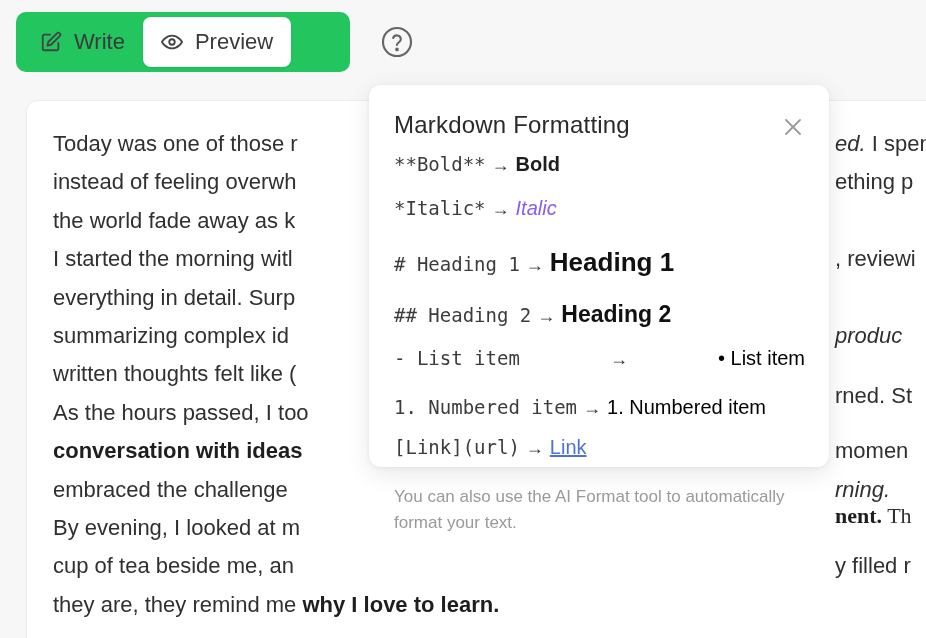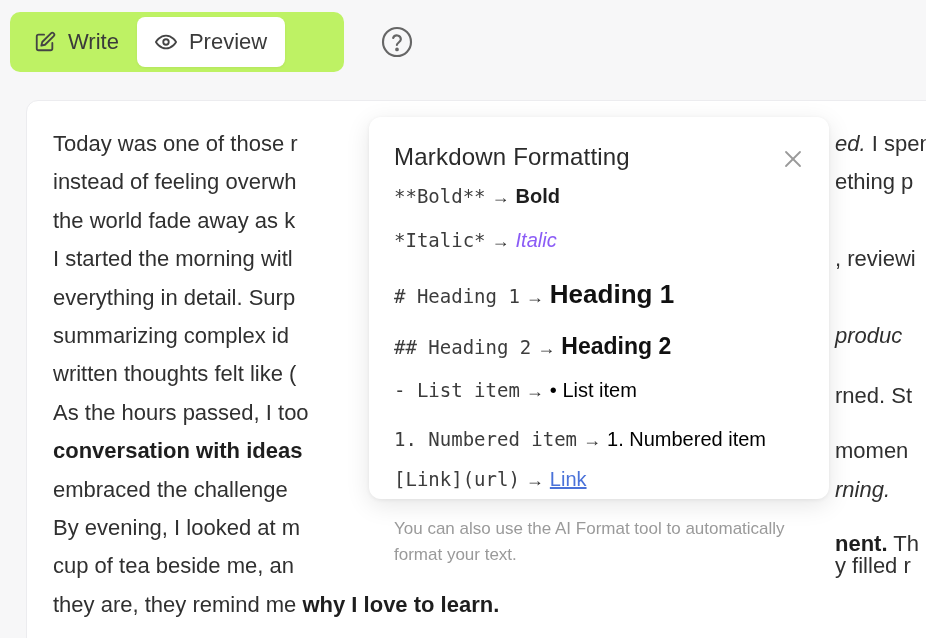--- a/index.html
+++ b/index.html
@@ -1,41 +1,41 @@
 <!DOCTYPE html>
 <html><head>
 <meta charset="utf-8">
 <style>
   * { box-sizing: border-box; margin: 0; padding: 0; }
   html, body { width: 926px; height: 638px; overflow: hidden; background: #f7f7f8; }
   body { font-family: "Liberation Sans", "DejaVu Sans", sans-serif; color: #2b2b2b; position: relative; }
 
   
-  .toolbar { position: absolute; left: 10px; top: 12px; height: 60px; width: 334px;
-    background: #bef264; border-radius: 10px; display: flex; align-items: center; padding: 0 6px; }
+  .toolbar { position: absolute; left: 16px; top: 12px; height: 60px; width: 334px;
+    background: #22c55e; border-radius: 10px; display: flex; align-items: center; padding: 0 6px; }
   .tab { height: 50px; display: flex; align-items: center; gap: 12px; padding: 0 18px;
     font-size: 22px; color: #3a3a3a; border-radius: 8px; cursor: pointer; }
   .tab.active { background: #ffffff; box-shadow: 0 1px 3px rgba(0,0,0,0.06); }
   .tab svg { width: 22px; height: 22px; }
   .help { position: absolute; left: 381px; top: 26px; width: 32px; height: 32px; cursor: pointer; }
 
   
   .editor { position: absolute; left: 26px; top: 100px; width: 940px; height: 560px;
     background: #ffffff; border: 1px solid #ececef; border-radius: 12px; overflow: hidden; }
   .editor-text { position: absolute; left: 26px; top: 24px; width: 1000px;
     font-size: 22px; line-height: 38.4px; color: #303030; white-space: nowrap; }
   .editor-text .line { height: 38.4px; }
   .b { font-weight: bold; color: #1e1e1e; }
   .i { font-style: italic; margin-top: 12px; }
   .frag-right { position: absolute; left: 808px; font-size: 22px; color: #303030; white-space: nowrap; line-height: 38.4px; }
 
   
   .popover { position: absolute; left: 369px; top: 85px; width: 460px; height: 382px;
     background: #ffffff; border-radius: 12px;
-    box-shadow: 0 6px 24px rgba(0,0,0,0.10), 0 1px 4px rgba(0,0,0,0.06); padding: 26px 24px 0 25px; margin-top: 32px; }
+    box-shadow: 0 6px 24px rgba(0,0,0,0.10), 0 1px 4px rgba(0,0,0,0.06); padding: 26px 24px 0 25px; }
   .pop-title { font-size: 24px; color: #2a2a2a; letter-spacing: 0.2px; height: 34px; }
   .pop-close { position: absolute; right: 26px; top: 32px; width: 20px; height: 20px; cursor: pointer; }
   .row { display: flex; align-items: baseline; white-space: nowrap; color: #333; }
   .mono { font-family: "DejaVu Sans Mono", "Liberation Mono", monospace; font-size: 19px; color: #3c3c3c; }
   .arrow { font-size: 18px; margin: 0 6px; color: #333; }
   .r-bold { font-weight: bold; font-size: 20px; color: #1e1e1e; }
   .r-italic { font-style: italic; font-size: 20px; color: #8b5cf6; }
   .r-h1 { font-weight: bold; font-size: 26px; color: #111; }
   .r-h2 { font-weight: bold; font-size: 23px; color: #111; }
   .r-li { font-size: 20px; color: #000000; }
@@ -85,21 +85,21 @@
     <div class="line"><span>they are, they remind me </span><span class="b">why I love to learn.</span></div>
   </div>
 
   <div class="frag-right" style="top:24px;"><span class="i">ed.</span><span> I spen</span></div>
   <div class="frag-right" style="top:62.4px;"><span>ething p</span></div>
   <div class="frag-right" style="top:139px;"><span>, reviewi</span></div>
   <div class="frag-right" style="top:216px;"><span class="i"> produc</span></div>
   <div class="frag-right" style="top:276px;"><span>rned. St</span></div>
   <div class="frag-right" style="top:331.2px;"><span> momen</span></div>
   <div class="frag-right" style="top:369.6px;"><span class="i">rning.</span></div>
-  <div class="frag-right" style="top:424px;"><span class="b">nent.</span><span> Th</span></div>
+  <div class="frag-right" style="top:396px;font-family:Liberation Serif, serif;"><span class="b">nent.</span><span> Th</span></div>
   <div class="frag-right" style="top:446.4px;"><span>y filled r</span></div>
 </div>
 
 <div class="popover">
   <div class="pop-title">Markdown Formatting</div>
   <svg class="pop-close" viewBox="0 0 20 20" stroke="#9a9a9a" stroke-width="1.8" stroke-linecap="round">
     <line x1="3" y1="3" x2="17" y2="17"></line>
       <line x1="17" y1="3" x2="3" y2="17"></line>
   </svg>
 
@@ -116,21 +116,21 @@
   <div class="row" style="margin-top:18px; height:38px;">
     <span class="mono"># Heading 1</span>
     <span class="arrow">→</span>
     <span class="r-h1">Heading 1</span>
   </div>
   <div class="row" style="margin-top:16px; height:36px;">
     <span class="mono">## Heading 2</span>
     <span class="arrow">→</span>
     <span class="r-h2">Heading 2</span>
   </div>
-  <div class="row" style="margin-top:10px; height:32px;">
+  <div class="row" style="margin-top:10px; height:32px;justify-content:space-between;">
     <span class="mono">- List item</span>
     <span class="arrow">→</span>
     <span class="r-li">• List item</span>
   </div>
   <div class="row wrap" style="margin-top:12px; width:400px;">
     <span class="mono">1. Numbered item</span>
       <span class="arrow">→</span>
       <span class="r-li">1. Numbered item</span>
   </div>
   <div class="row" style="margin-top:12px; height:32px;">

